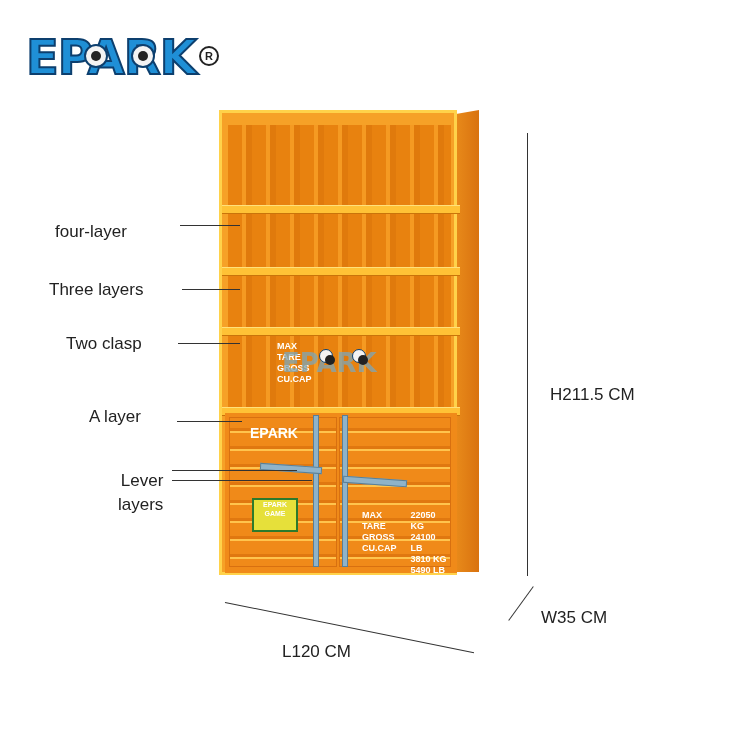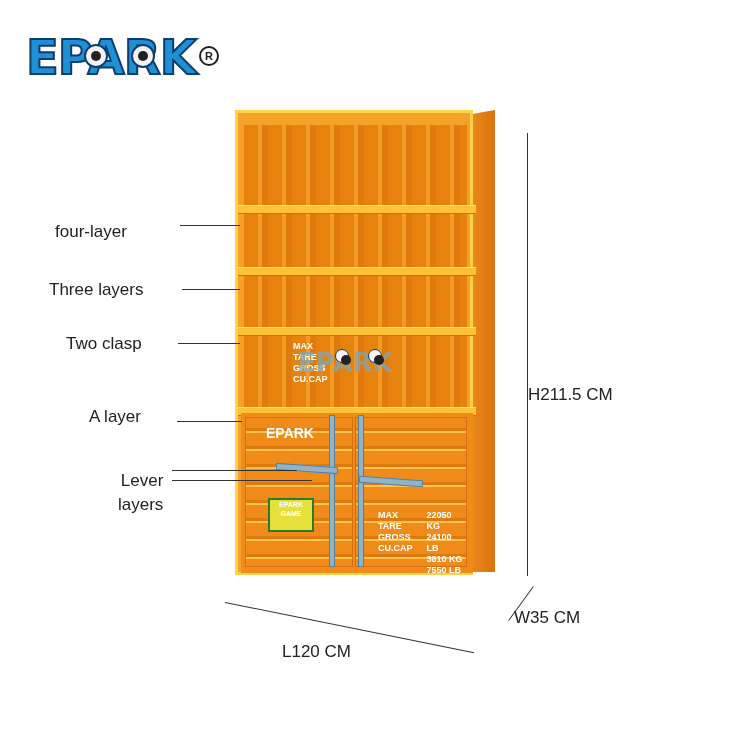--- a/index.html
+++ b/index.html
@@ -6,21 +6,21 @@
   body { width:730px; height:730px; background:#ffffff; position:relative; overflow:hidden; font-family:"Liberation Sans", sans-serif; }
   .label { position:absolute; color:#222; font-size:17px; white-space:nowrap; }
   .line { position:absolute; background:#333; }
   
   .logo { position:absolute; left:26px; top:30px; width:165px; height:55px; }
   .logo-text { position:absolute; left:0; top:0; font-family:"DejaVu Sans", sans-serif; font-weight:bold; font-size:48px; letter-spacing:-1px; color:#1f8fd6; -webkit-text-stroke:2px #0d3f6e; line-height:55px; }
   .reg { position:absolute; left:173px; top:16px; width:16px; height:16px; border:2px solid #222; border-radius:50%; font-size:11px; font-weight:bold; text-align:center; line-height:16px; color:#222; }
   .eye { position:absolute; width:20px; height:20px; border-radius:50%; background:#f3f3f3; border:2px solid #0d3f6e; }
   .eye::after { content:""; position:absolute; left:5px; top:5px; width:10px; height:10px; border-radius:50%; background:#222; }
   
-  .cab { position:absolute; left:235px; top:110px; width:260px; height:520px; }
+  .cab { position:absolute; left:219px; top:110px; width:260px; height:520px; }
   .side { position:absolute; left:237px; top:0; width:23px; height:462px; background:linear-gradient(90deg,#e88a1a,#d9720f); clip-path:polygon(0 4px,100% 0,100% 100%,0 100%); }
   .frame { position:absolute; left:0; top:0; width:238px; height:465px; background:#f6a127; border:3px solid #ffd24a; box-sizing:border-box; }
   .open { position:absolute; left:6px; top:12px; width:223px; height:290px; background:repeating-linear-gradient(90deg,#e8820f 0 14px,#f59a22 14px 18px,#e07a0c 18px 24px); }
   .shelf { position:absolute; left:0; width:238px; height:7px; background:#ffc236; border-top:1px solid #ffe07a; border-bottom:1px solid #c9740a; }
   .lower { position:absolute; left:3px; top:300px; width:232px; height:160px; background:#f08a19; }
   .door { position:absolute; top:4px; height:150px; background:repeating-linear-gradient(180deg,#f08a19 0 10px,#e07810 10px 13px,#ffc44d 13px 15px,#f08a19 15px 18px); border:1px solid #d87010; box-sizing:border-box; }
   .bar { position:absolute; width:4px; background:#8fb3c9; border:1px solid #5a7f95; }
   .handle { position:absolute; height:5px; background:#8fb3c9; border:1px solid #5a7f95; }
   .stencil { position:absolute; color:#fff; font-weight:bold; font-size:9px; line-height:11px; }
   .sign { position:absolute; left:22px; top:80px; width:42px; height:30px; background:#e6e03a; border:2px solid #2c7a2c; color:#fff; font-size:7px; font-weight:bold; text-align:center; line-height:9px; }
@@ -68,21 +68,21 @@
           <div>
             <div>MAX</div>
             <div>TARE</div>
             <div>GROSS</div>
             <div>CU.CAP</div>
           </div>
           <div>
             <div>22050 KG</div>
             <div>24100 LB</div>
             <div>3810 KG</div>
-            <div>7550 LB</div>
+            <div>5490 LB</div>
           </div>
         </div>
       </div>
       <div class="bar" style="left:88px;top:2px;height:150px;"></div>
       <div class="bar" style="left:117px;top:2px;height:150px;"></div>
       <div class="handle" style="left:35px;top:52px;width:60px;transform:rotate(4deg);"></div>
       <div class="handle" style="left:118px;top:65px;width:62px;transform:rotate(4deg);"></div>
     </div>
   </div>
 </div>
@@ -100,19 +100,19 @@
 <div class="line" style="left:177px;top:421px;width:65px;height:1px;"></div>
 
 <div class="label" style="left:118px;top:469px;line-height:24px;text-align:right;">
   <div>Lever</div>
   <div>layers</div>
 </div>
 <div class="line" style="left:172px;top:470px;width:125px;height:1px;"></div>
 <div class="line" style="left:172px;top:480px;width:140px;height:1px;"></div>
 
 <div class="line" style="left:527px;top:133px;width:1px;height:443px;"></div>
-<div class="label" style="left:528px;top:385px;">H211.5 CM</div>
+<div class="label" style="left:550px;top:385px;">H211.5 CM</div>
 
 <div class="line" style="left:500px;top:603px;width:42px;height:1px;transform:rotate(-54deg);transform-origin:center;"></div>
-<div class="label" style="left:514px;top:608px;">W35 CM</div>
+<div class="label" style="left:541px;top:608px;">W35 CM</div>
 
 <div class="line" style="left:225px;top:602px;width:254px;height:1px;transform:rotate(11.4deg);transform-origin:left center;"></div>
 <div class="label" style="left:282px;top:642px;">L120 CM</div>
 
 </body></html>

